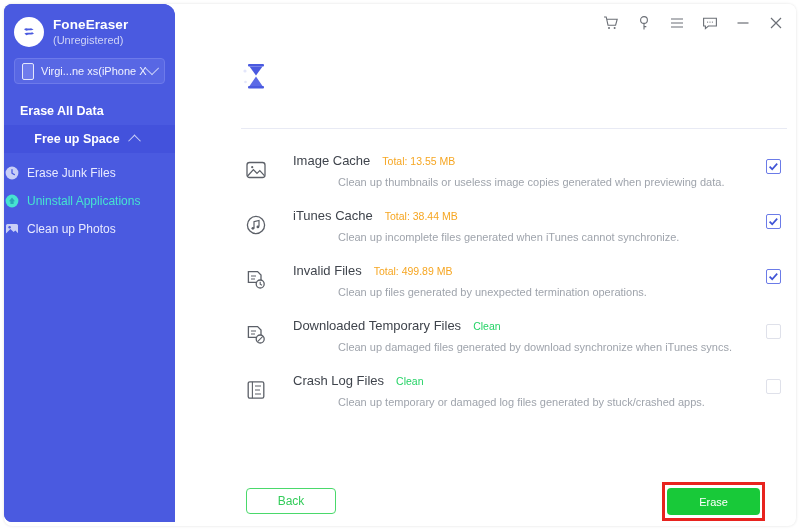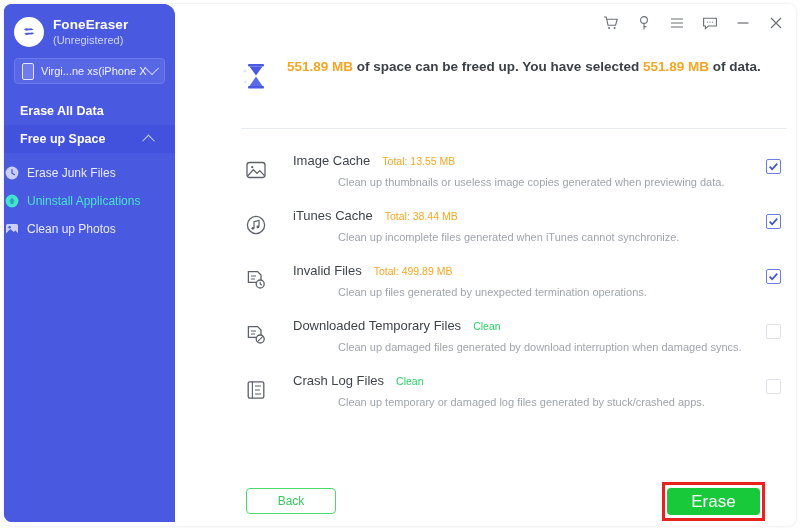--- a/index.html
+++ b/index.html
@@ -116,21 +116,21 @@
     height: 28px;
     line-height: 28px;
     cursor: pointer;
   }
   .nav-head.active {
     background: #4352dc;
   }
   .nav-head-row {
     display: flex;
     align-items: center;
-    justify-content: space-between;
+    justify-content: center;
     padding-right: 22px;
     gap: 10px;
   }
   .caret-up {
     width: 8px; height: 8px;
     border-left: 1.6px solid #cdd3f8;
     border-top: 1.6px solid #cdd3f8;
     transform: rotate(45deg) translate(1px,1px);
   }
   .nav-item {
@@ -312,21 +312,21 @@
     box-sizing: border-box;
     display: flex;
     align-items: center;
     justify-content: center;
   }
   .btn-erase {
     width: 93px; height: 27px;
     background: #18c939;
     border-radius: 4px;
     color: #ffffff;
-    font-size: 17px;
+    font-size: 11px;
     display: flex;
     align-items: center;
     justify-content: center;
     cursor: pointer;
   }
 </style>
 </head>
 <body>
 
 <div id="app">
@@ -451,26 +451,20 @@
         <svg width="30" height="32" viewBox="0 0 30 32">
           <circle cx="4" cy="11" r="1.6" fill="#e3e6fa"></circle>
           <circle cx="4.5" cy="22" r="1.3" fill="#e3e6fa"></circle>
           <rect x="7" y="4" width="16" height="2.4" rx="1" fill="#4a5ae0"></rect>
           <rect x="7" y="26" width="16" height="2.4" rx="1" fill="#4a5ae0"></rect>
           <path d="M8.5 6.4 H21.5 L15 15.6 Z" fill="#4a5ae0"></path>
           <path d="M15 16.6 L21.5 26 H8.5 Z" fill="#5b6ae6"></path>
         </svg>
       </div>
       <div class="banner-text">
-        <div class="banner-title">
-          <span class="hl">551.89 MB</span>
-          <span>of space can be freed up. You have selected</span>
-          <span class="hl">551.89 MB</span>
-          <span>of data.</span>
-        </div>
       </div>
     </div>
 
     <div class="divider"></div>
 
     <div class="list">
 
       <div class="row">
         <div class="row-icon">
           <svg width="22" height="22" viewBox="0 0 22 22" fill="none" stroke="#5c6068" stroke-width="1.3">
@@ -546,21 +540,21 @@
             <path d="M6 7 H11 M6 10 H10" stroke-width="1.1"></path>
             <circle cx="15.2" cy="15" r="4" fill="#ffffff"></circle>
             <path d="M12.6 17.6 L17.8 12.4" stroke-width="1.1"></path>
           </svg>
         </div>
         <div class="row-body">
           <div class="row-head">
             <span class="row-title">Downloaded Temporary Files</span>
             <span class="row-clean">Clean</span>
           </div>
-          <div class="row-desc">Clean up damaged files generated by download interruption when damaged syncs.</div>
+          <div class="row-desc">Clean up damaged files generated by download synchronize when iTunes syncs.</div>
         </div>
         <div class="cb off"></div>
       </div>
 
       <div class="row">
         <div class="row-icon">
           <svg width="22" height="22" viewBox="0 0 22 22" fill="none" stroke="#5c6068" stroke-width="1.3">
             <rect x="3.2" y="2.8" width="15.6" height="16.4" rx="1.6"></rect>
             <path d="M7.4 2.8 V19.2" stroke-width="1.1"></path>
             <path d="M10 7 H16 M10 11 H15 M10 15 H16" stroke-width="1.1"></path>

